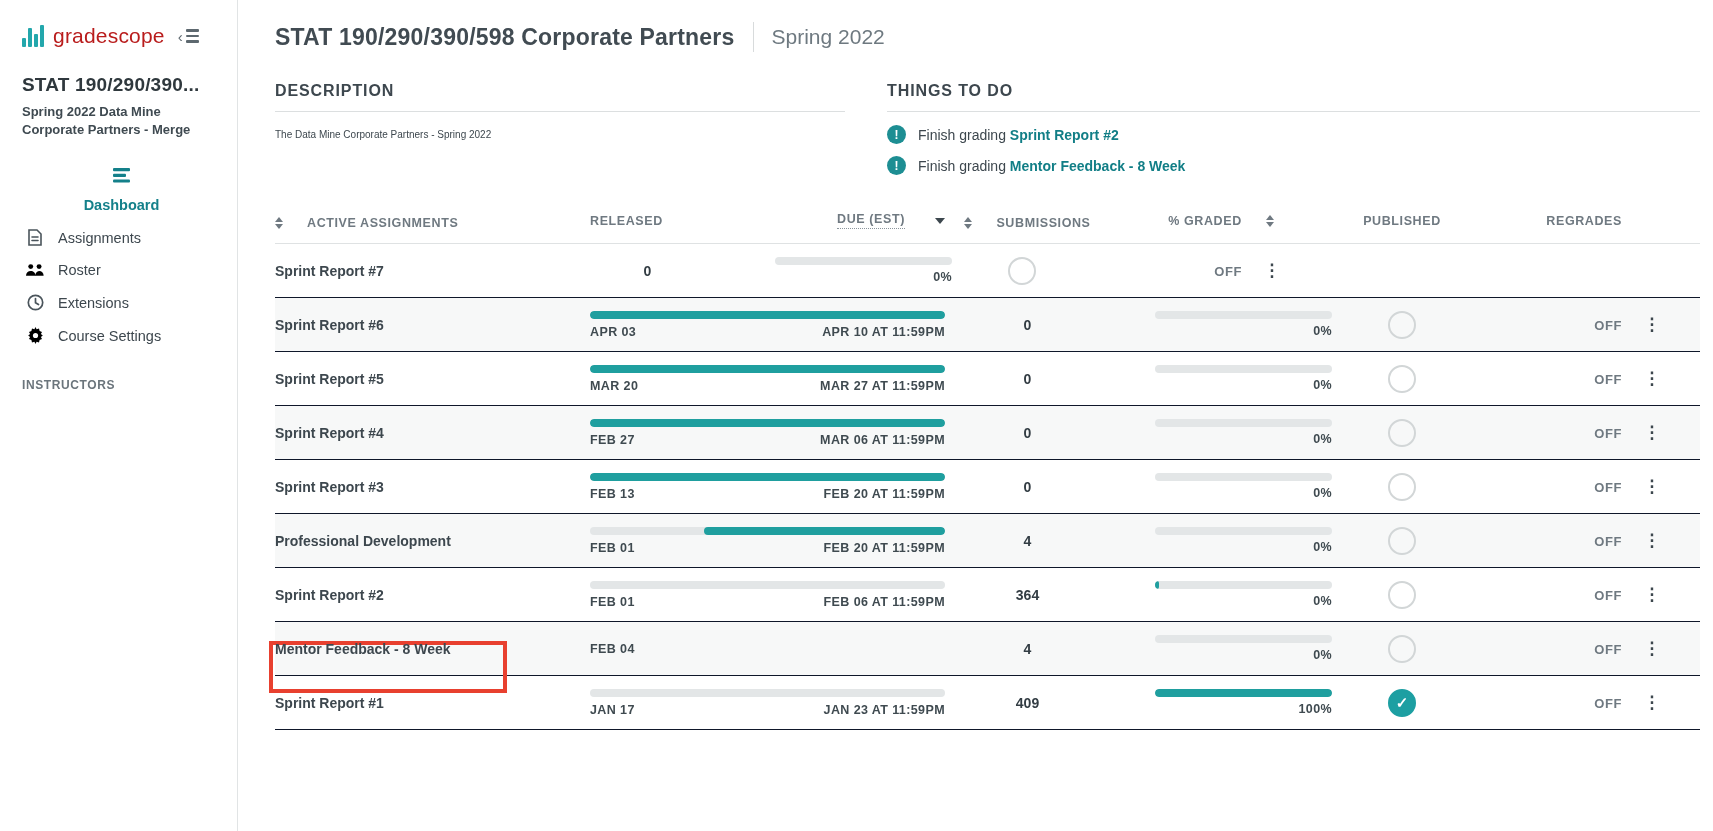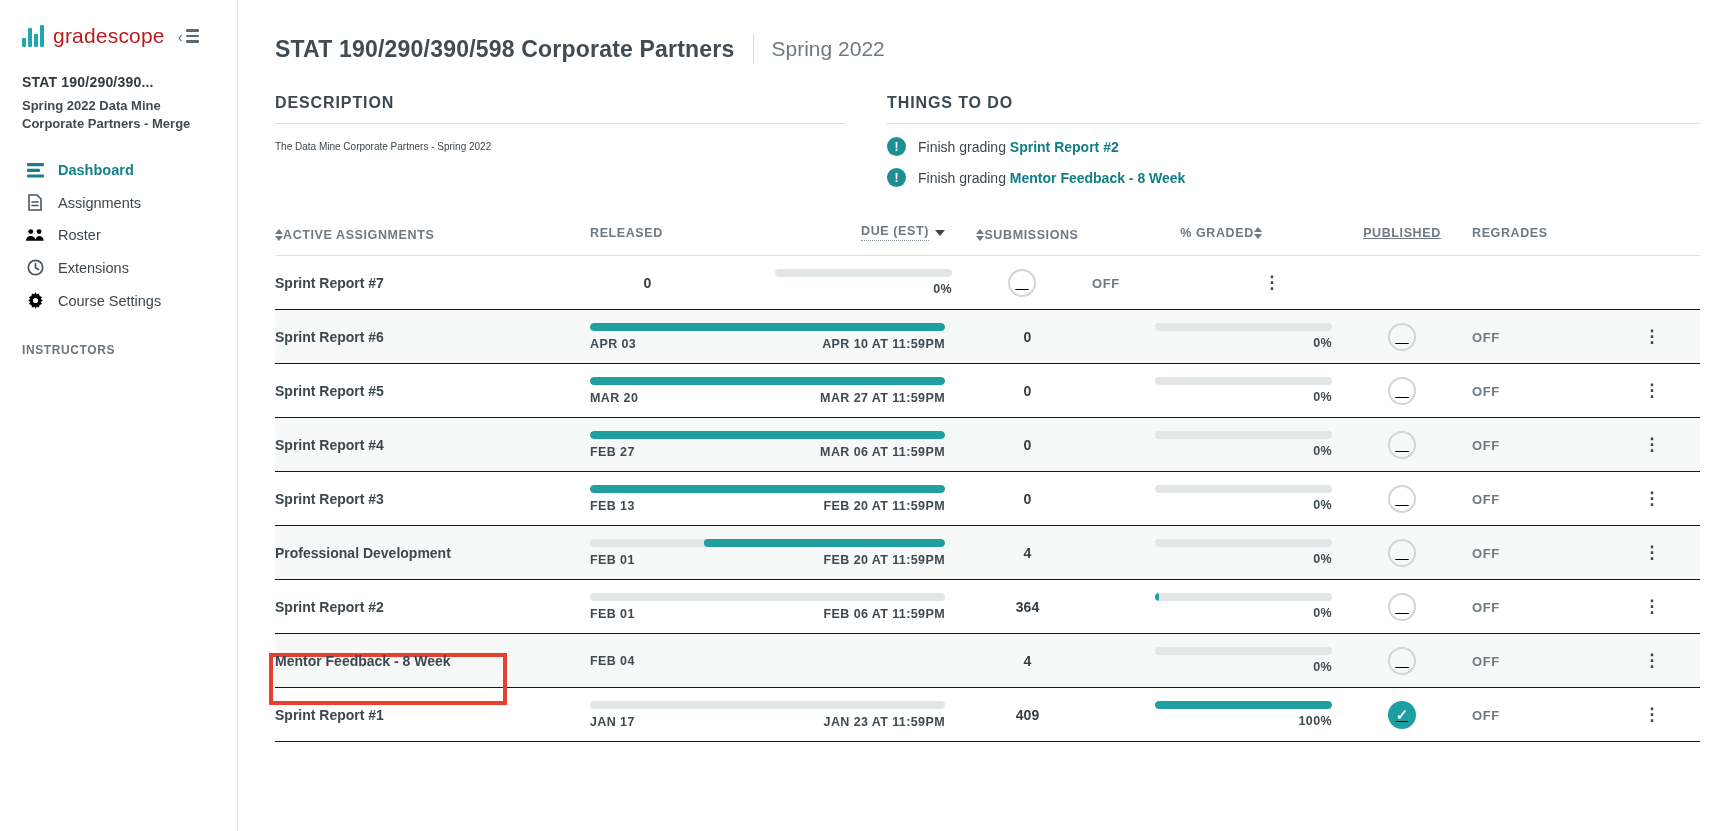--- a/index.html
+++ b/index.html
@@ -11,33 +11,33 @@
   .logo-row { display:flex; align-items:center; gap:9px; cursor:pointer; }
   .logo-bars { display:flex; align-items:flex-end; gap:2px; height:22px; }
   .logo-bars i { display:block; width:4px; background:#23a7ac; border-radius:1px; }
   .logo-bars i:nth-child(1){height:9px} .logo-bars i:nth-child(2){height:19px}
   .logo-bars i:nth-child(3){height:13px} .logo-bars i:nth-child(4){height:22px}
   .logo-text { color:#b91c1c; font-size:21px; letter-spacing:.2px; }
   .collapse { display:flex; align-items:center; gap:3px; color:#5d686f; margin-left:4px; cursor:pointer; }
   .collapse .chev { font-size:15px; line-height:1; }
   .burger { display:flex; flex-direction:column; gap:3px; }
   .burger i { display:block; width:13px; height:2.5px; background:#5d686f; border-radius:1px; }
-  .course-code { margin-top:26px; font-size:14px; font-weight:bold; color:#2f383d; letter-spacing:.2px; }
+  .course-code { margin-top:26px; font-size:19px; font-weight:bold; color:#2f383d; letter-spacing:.2px; }
   .course-sub { margin-top:7px; font-size:13px; line-height:1.35; color:#3f4a51; font-weight:600; width:190px; }
   .nav { margin-top:22px; display:flex; flex-direction:column; }
   .nav-item { display:flex; align-items:center; gap:14px; padding:8px 4px; font-size:14.5px; color:#3d474e; cursor:pointer; border-radius:3px; }
   .nav-item .nicon { width:18px; display:flex; justify-content:center; color:#4a545b; }
-  .nav-item.active { color:#14808a; font-weight:bold; }
+  .nav-item.active { color:#14808a; font-weight:bold;flex-direction:column; }
   .nav-item.active .nicon { color:#14808a; }
   .nav-item.active .nicon svg *, .nav-item.active .nicon { fill:#14808a; }
   .nicon svg { display:block; }
   .section-label { margin-top:26px; font-size:12px; font-weight:bold; letter-spacing:.6px; color:#6b757c; }
 
   
-  .main { flex:1; padding:34px 13px 0 37px; position:relative; }
+  .main { flex:1; padding:22px 13px 0 37px; position:relative; }
   .page-head { display:flex; align-items:center; }
   .page-title { font-size:23px; color:#414b52; letter-spacing:.2px; }
   .head-sep { width:1px; height:30px; background:#d8dbdc; margin:0 18px; }
   .page-term { font-size:21px; color:#6e7980; }
 
   .cols { display:flex; margin-top:30px; }
   .col-desc { width:570px; }
   .col-todo { flex:1; margin-left:42px; }
   .blk-label { font-size:16px; font-weight:bold; letter-spacing:.9px; color:#3d474e; }
   .blk-rule { border:none; border-top:1px solid #dcdfe0; margin-top:11px; }
@@ -48,27 +48,27 @@
   .todo-link { color:#117e86; font-weight:bold; cursor:pointer; }
 
   
   .table { margin-top:36px; }
   .trow, .thead { display:flex; align-items:center; }
   .cell { flex:0 0 auto; }
   .c-name  { width:290px; position:relative; padding-right:10px; }
   .c-time  { width:380px; padding-left:25px; }
   .c-sub   { width:165px; text-align:center; }
   .c-grad  { width:222px; }
-  .c-pub   { width:140px; display:flex; justify-content:center;text-decoration:underline; }
-  .c-reg   { width:150px; text-align:left; }
+  .c-pub   { width:140px; display:flex; justify-content:center; }
+  .c-reg   { width:150px; text-align:right; }
   .c-kebab { width:60px; text-align:center; }
 
   .thead { padding-bottom:13px; border-bottom:1px solid #dfe2e3; }
   .th { font-size:12.5px; font-weight:bold; color:#6f7981; letter-spacing:.6px; }
-  .th-flex { display:inline-flex; align-items:center; gap:0; cursor:pointer; }
+  .th-flex { display:inline-flex; align-items:center; gap:24px; cursor:pointer; }
   .c-time.th { display:flex; justify-content:space-between; align-items:center; }
   .sort { display:inline-flex; flex-direction:column; gap:2px; }
   .sort i { display:block; width:0; height:0; border-left:4px solid transparent; border-right:4px solid transparent; }
   .sort .up { border-bottom:5px solid #6f7981; }
   .sort .dn { border-top:5px solid #6f7981; }
   .due-label { border-bottom:1px dotted #8a949b; padding-bottom:2px; }
   .caret { display:inline-block; width:0; height:0; border-left:5px solid transparent; border-right:5px solid transparent; border-top:6px solid #3d474e; margin-left:6px; }
 
   .trow { height:54px; border-bottom:1px solid #0f172a; }
   .trow.alt { background:#f7f8f8; }

